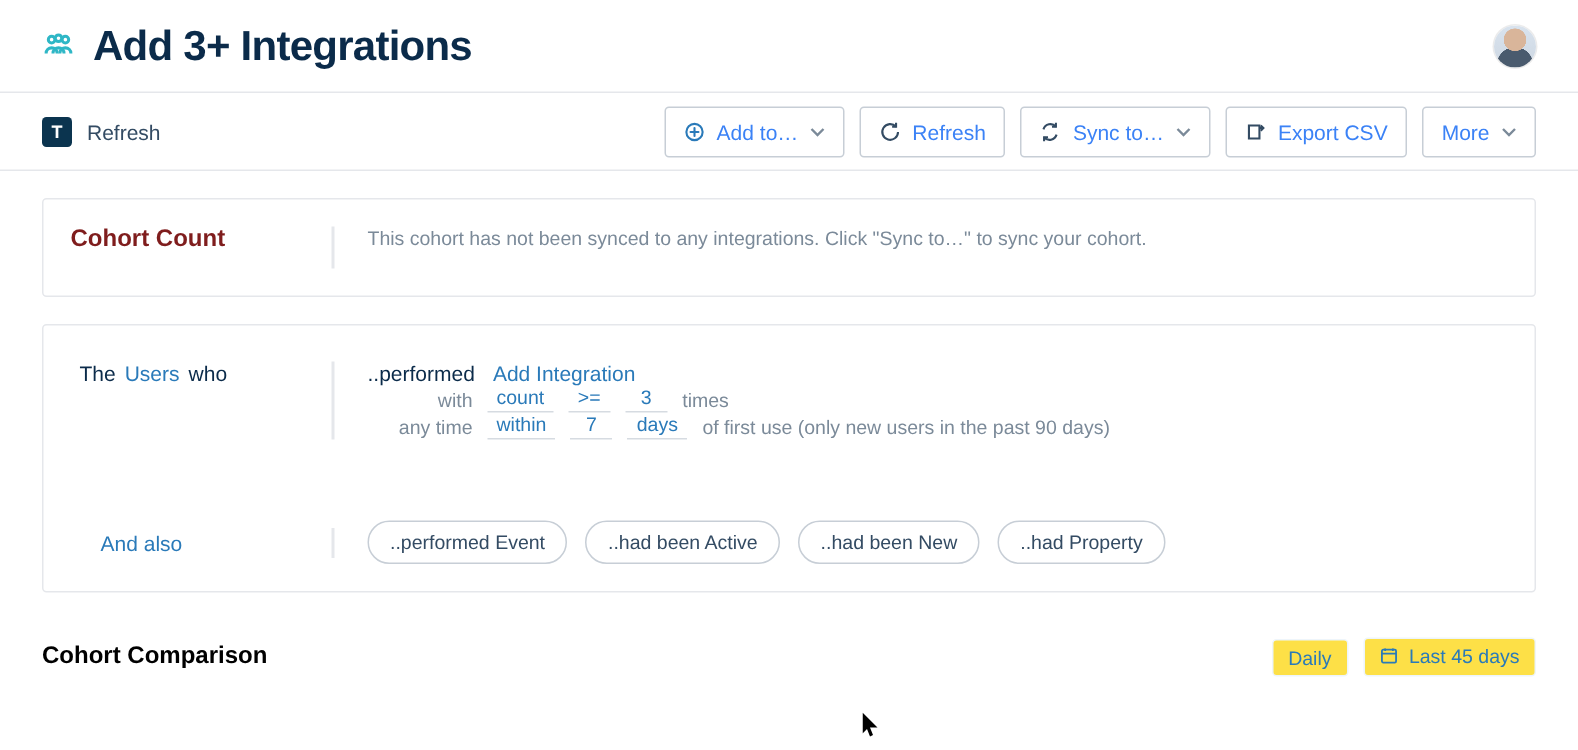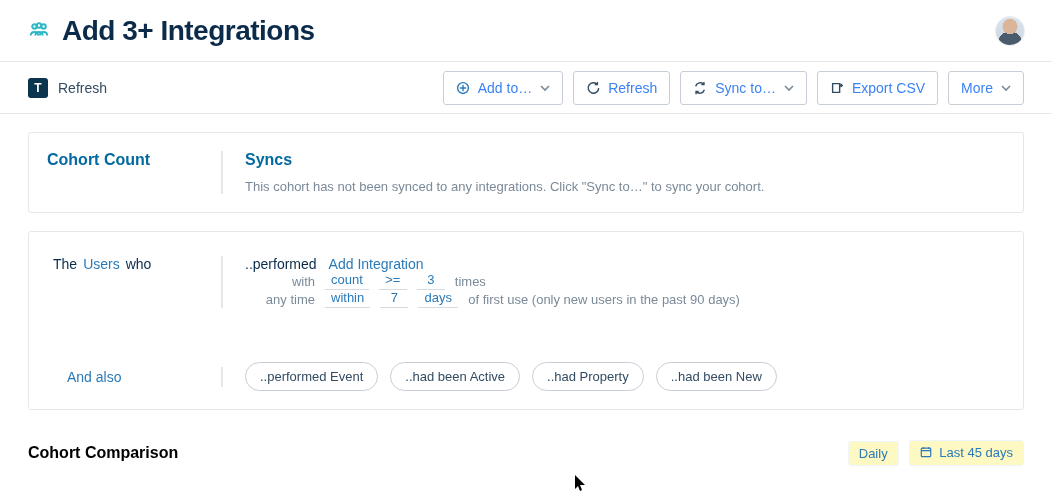--- a/index.html
+++ b/index.html
@@ -66,21 +66,21 @@
   .info-panel {
     border: 1px solid #e5e7eb;
     border-radius: 3px;
     padding: 18px 14px 18px 14px;
     display: flex;
     gap: 0;
     margin-bottom: 18px;
   }
   .info-col-left { width: 178px; padding-left: 4px; }
   .info-col-right { flex: 1; padding-left: 22px; border-left: 2px solid #e5e7eb; }
-  .info-head { font-size: 16px; font-weight: 600; color: #0369a1; margin-bottom: 10px; }
+  .info-head { font-size: 16px; font-weight: 600; color: #7f1d1d; margin-bottom: 10px; }
   .info-sub { font-size: 13px; color: #7b8a99; }
 
   .def-panel {
     border: 1px solid #e5e7eb;
     border-radius: 3px;
     padding: 24px 14px 18px 14px;
     margin-bottom: 24px;
   }
   .def-row { display: flex; align-items: flex-start; }
   .def-left { width: 178px; padding-left: 10px; font-size: 14px; color: #0b2b4a; display: flex; align-items: center; gap: 6px; }
@@ -116,21 +116,21 @@
     background: #fff; cursor: pointer;
   }
 
   .comparison-row {
     display: flex; align-items: center; justify-content: space-between;
     padding-top: 6px;
   }
   .comparison-title { font-size: 16px; font-weight: 600; color: #000000; }
   .comparison-controls { display: flex; gap: 10px; align-items: center; }
   .ghost-btn {
-    font-size: 13px; color: #2a7ab9; background: #fef9c3;
+    font-size: 13px; color: #2a7ab9; background: #fde047;
     border: 1px solid #eef5fb; border-radius: 3px;
     padding: 4px 10px; cursor: pointer;
   }
   .ghost-btn .mini-icon { margin-right: 4px; vertical-align: -1px; display:inline-block;}
   .ghost-btn svg { display: inline-block; }
 
   .cursor {
     position: absolute;
     left: 575px; top: 475px;
     width: 12px; height: 18px;
@@ -223,21 +223,20 @@
   </div>
 </div>
 
 <div class="content">
 
   <div class="info-panel">
     <div class="info-col-left">
       <div class="info-head">Cohort Count</div>
     </div>
     <div class="info-col-right">
-      <div class="info-head">Syncs</div>
       <div class="info-sub">This cohort has not been synced to any integrations. Click "Sync to…" to sync your cohort.</div>
     </div>
   </div>
 
   <div class="def-panel">
     <div class="def-row">
       <div class="def-left">
         <span>The</span>
         <span class="def-link">Users</span>
         <span>who</span>
@@ -265,22 +264,22 @@
     </div>
 
     <div class="and-also-row">
       <div class="and-also-left">
         <span>And also</span>
       </div>
       <div class="and-sep"></div>
       <div class="choice-row">
         <button class="pill">..performed Event</button>
         <button class="pill">..had been Active</button>
+        <button class="pill">..had been New</button>
         <button class="pill">..had Property</button>
-        <button class="pill">..had been New</button>
       </div>
     </div>
   </div>
 
   <div class="comparison-row">
     <div class="comparison-title">Cohort Comparison</div>
     <div class="comparison-controls">
       <button class="ghost-btn">Daily</button>
       <button class="ghost-btn">
         <span class="mini-icon">

